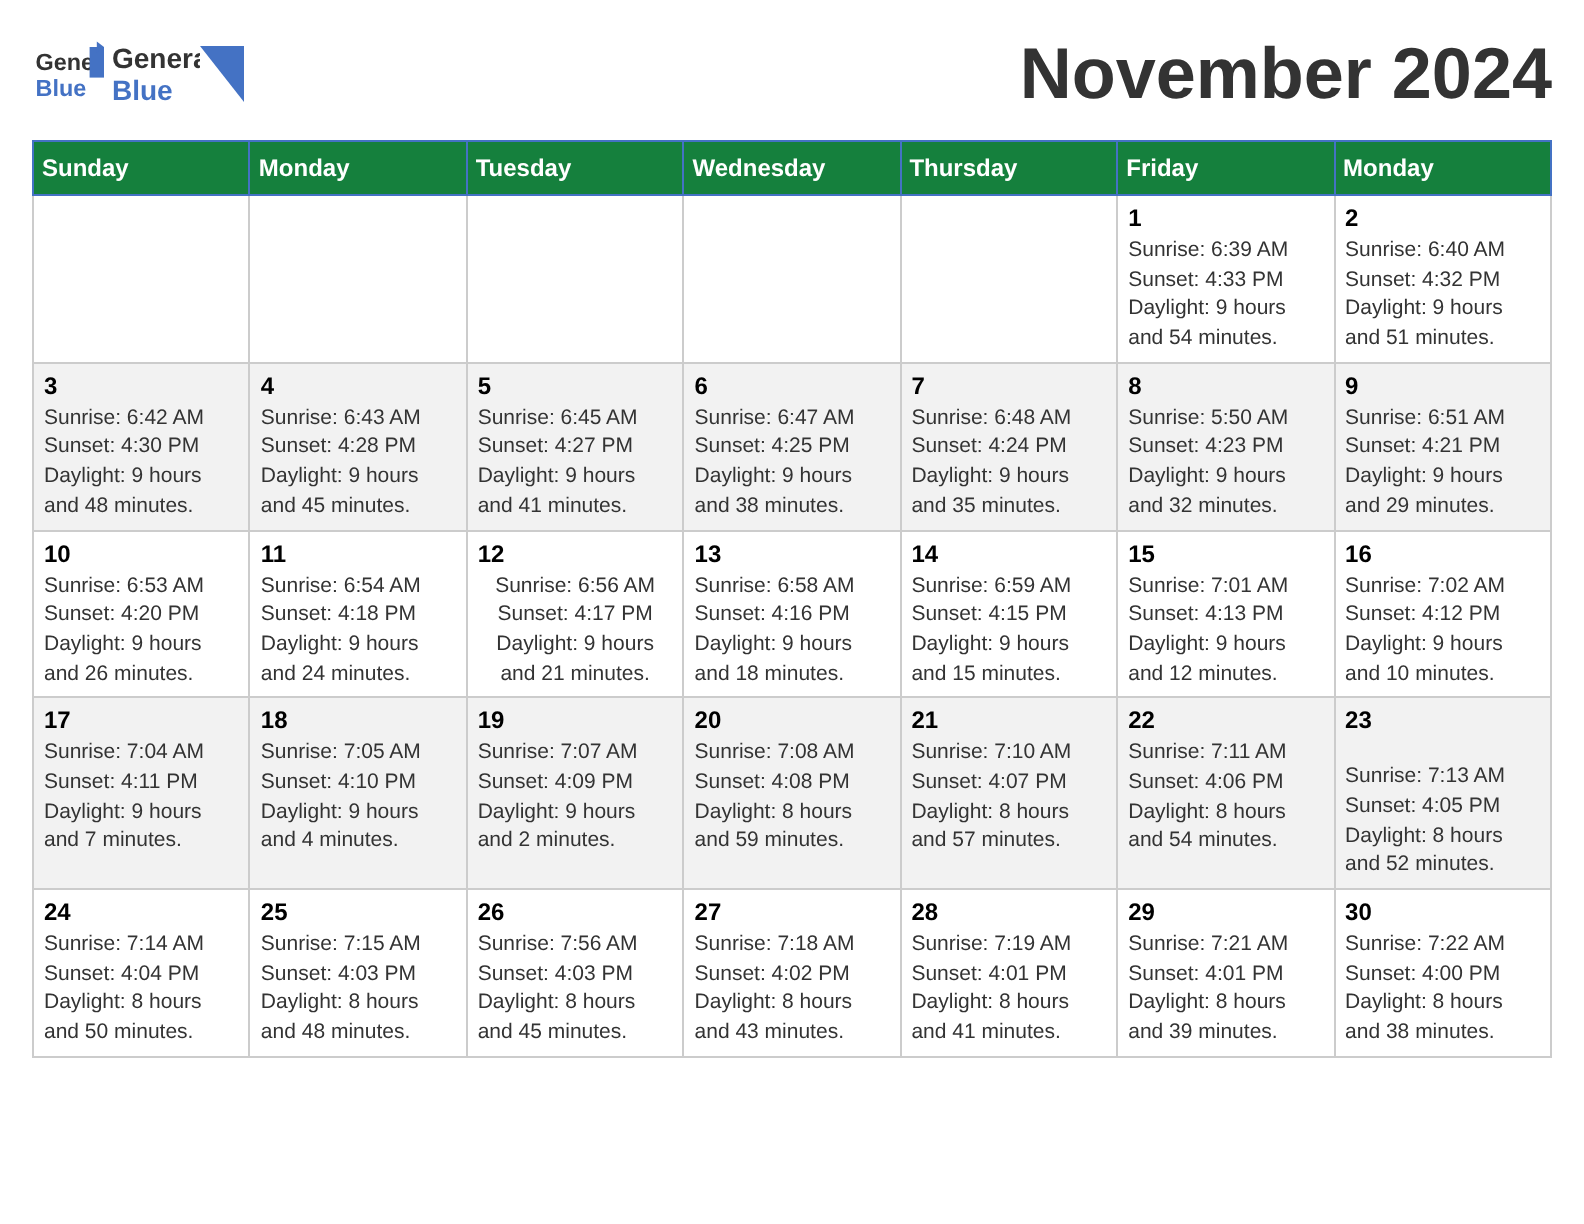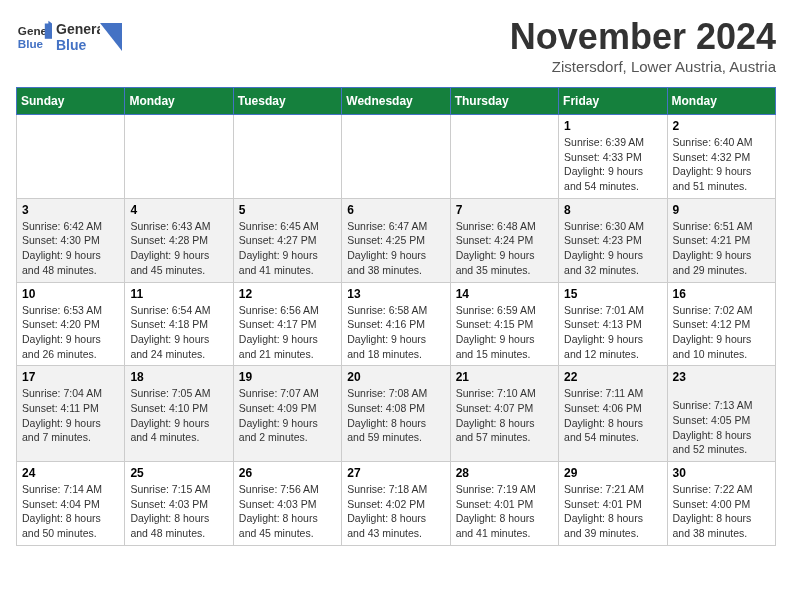--- a/index.html
+++ b/index.html
@@ -94,21 +94,20 @@
           <text x="0" y="34" font-size="14" font-weight="bold" fill="#4472c4" font-family="Arial">Blue</text>
         </svg>
         <svg width="22" height="28" viewBox="0 0 22 28">
           <polygon points="0,0 22,0 22,28" fill="#4472c4"></polygon>
         </svg>
       </div>
     </div>
   </div>
   <div class="title-section">
     <div class="month-title">November 2024</div>
-    <div class="location-subtitle">Zistersdorf, Lower Austria, Austria</div>
   </div>
 </div>
 
 <table class="calendar-table">
   <thead>
     <tr>
     <th>Sunday</th>
         <th>Monday</th>
         <th>Tuesday</th>
         <th>Wednesday</th>
@@ -170,21 +169,21 @@
         </td>
         <td>
           <span class="day-number">7</span>
           <div class="day-info" style="white-space: pre-line;">Sunrise: 6:48 AM
 Sunset: 4:24 PM
 Daylight: 9 hours
 and 35 minutes.</div>
         </td>
         <td>
           <span class="day-number">8</span>
-          <div class="day-info" style="white-space: pre-line;">Sunrise: 6:30 AM
+          <div class="day-info" style="white-space: pre-line;">Sunrise: 5:50 AM
 Sunset: 4:23 PM
 Daylight: 9 hours
 and 32 minutes.</div>
         </td>
         <td>
           <span class="day-number">9</span>
           <div class="day-info" style="white-space: pre-line;">Sunrise: 6:51 AM
 Sunset: 4:21 PM
 Daylight: 9 hours
 and 29 minutes.</div>
@@ -200,21 +199,21 @@
         </td>
         <td>
           <span class="day-number">11</span>
           <div class="day-info" style="white-space: pre-line;">Sunrise: 6:54 AM
 Sunset: 4:18 PM
 Daylight: 9 hours
 and 24 minutes.</div>
         </td>
         <td>
           <span class="day-number">12</span>
-          <div class="day-info" style="white-space: pre-line;">Sunrise: 6:56 AM
+          <div class="day-info" style="white-space: pre-line; text-align: center;">Sunrise: 6:56 AM
 Sunset: 4:17 PM
 Daylight: 9 hours
 and 21 minutes.</div>
         </td>
         <td>
           <span class="day-number">13</span>
           <div class="day-info" style="white-space: pre-line;">Sunrise: 6:58 AM
 Sunset: 4:16 PM
 Daylight: 9 hours
 and 18 minutes.</div>

